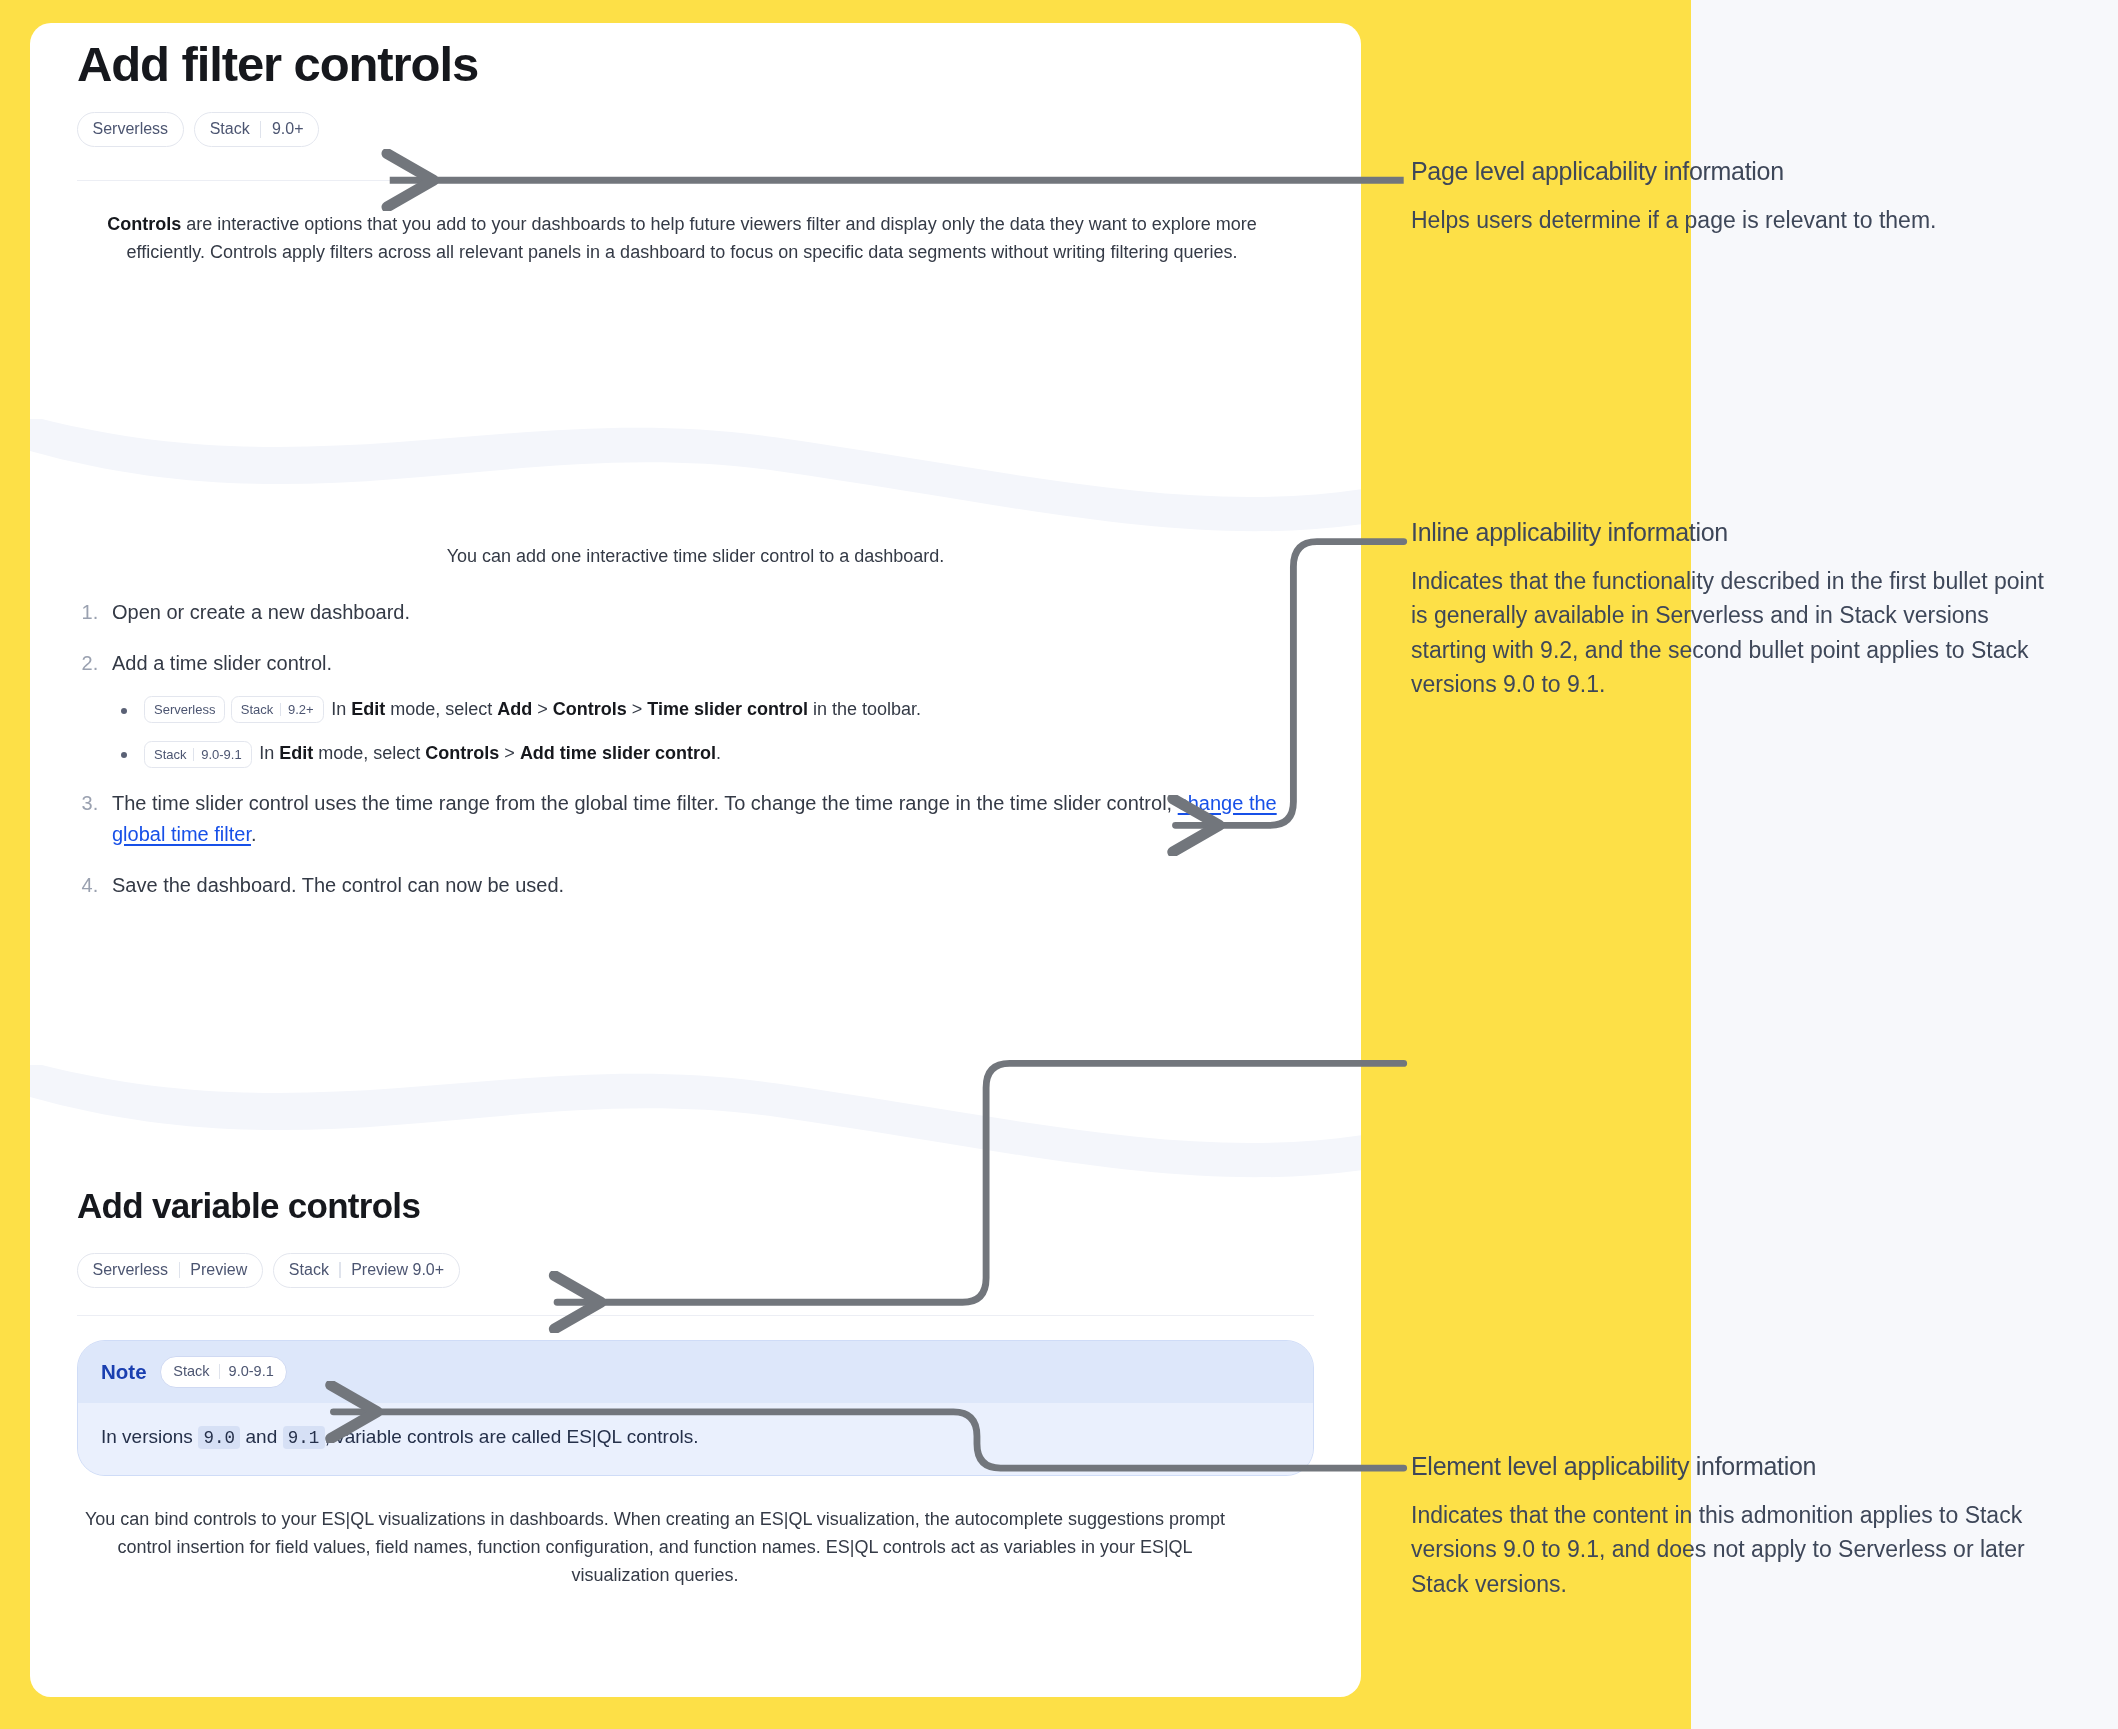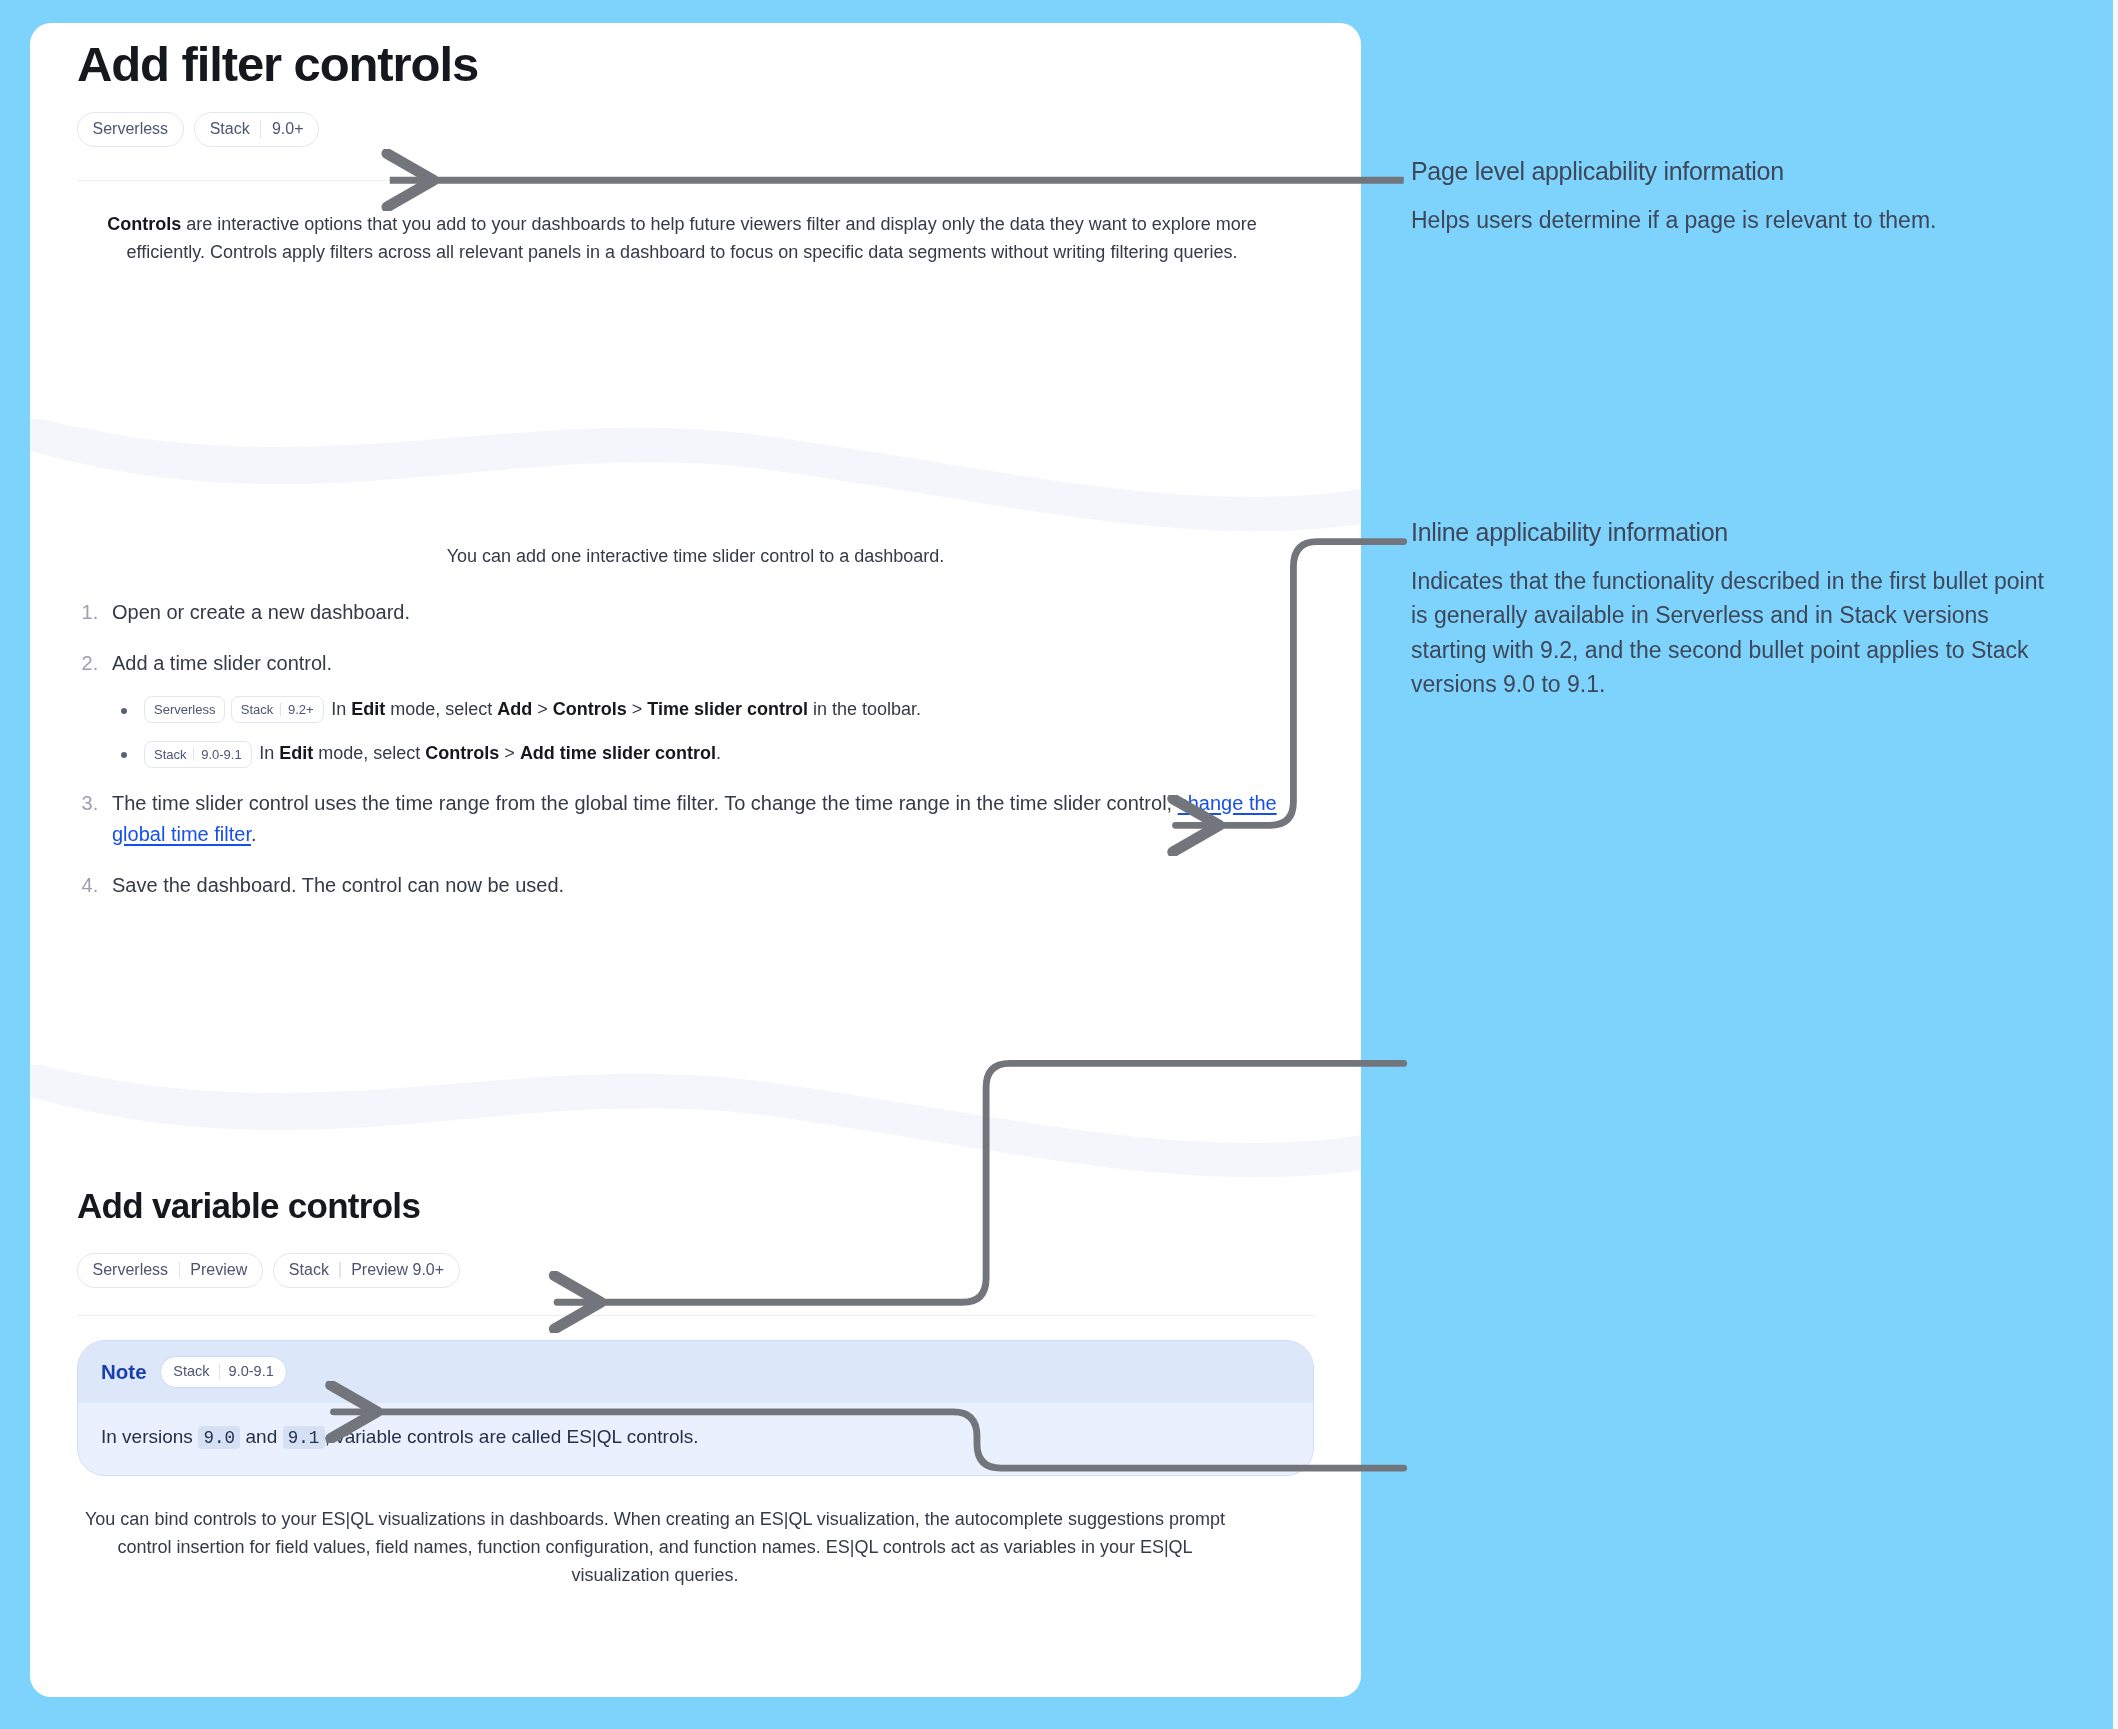--- a/index.html
+++ b/index.html
@@ -6,23 +6,23 @@
   html, body {
     width: 2119px;
     height: 1729px;
     background: #f7f8fb;
     font-family: "Liberation Sans", sans-serif;
     overflow: hidden;
   }
 
   #page {
     position: relative;
-    width: 2113px;
+    width: 1691px;
     height: 1729px;
-    background: #7dd3fc;
+    background: #fde047;
   }
 
   
   .doc-card {
     position: absolute;
     left: 30px;
     top: 23px;
     width: 1331px;
     height: 1674px;
     background: #ffffff;
@@ -342,20 +342,24 @@
     <h3>Page level applicability information</h3>
     <p>Helps users determine if a page is relevant to them.</p>
   </div>
 
   <div class="ann" style="top:517px;">
     <h3>Inline applicability information</h3>
     <p>Indicates that the functionality described in the first bullet point is generally available in Serverless and in Stack versions starting with 9.2, and the second bullet point applies to Stack versions 9.0 to 9.1.</p>
   </div>
 
 
+  <div class="ann" style="top:1451px;">
+    <h3>Element level applicability information</h3>
+    <p>Indicates that the content in this admonition applies to Stack versions 9.0 to 9.1, and does not apply to Serverless or later Stack versions.</p>
+  </div>
 
   <svg class="arrows" viewBox="0 0 2785 2273">
     <defs>
       <marker id="ah" markerWidth="9" markerHeight="9" refX="7.6" refY="4.5" orient="auto" markerUnits="strokeWidth">
         <path d="M8,0.6 L1.2,4.5 L8,8.4" fill="none" stroke="#72767c" stroke-width="1.6" stroke-linecap="round" stroke-linejoin="round"></path>
       </marker>
     </defs>
 
     <path d="M1845,237 L512,237" fill="none" stroke="#72767c" stroke-width="9" marker-end="url(#ah)"></path>
 

